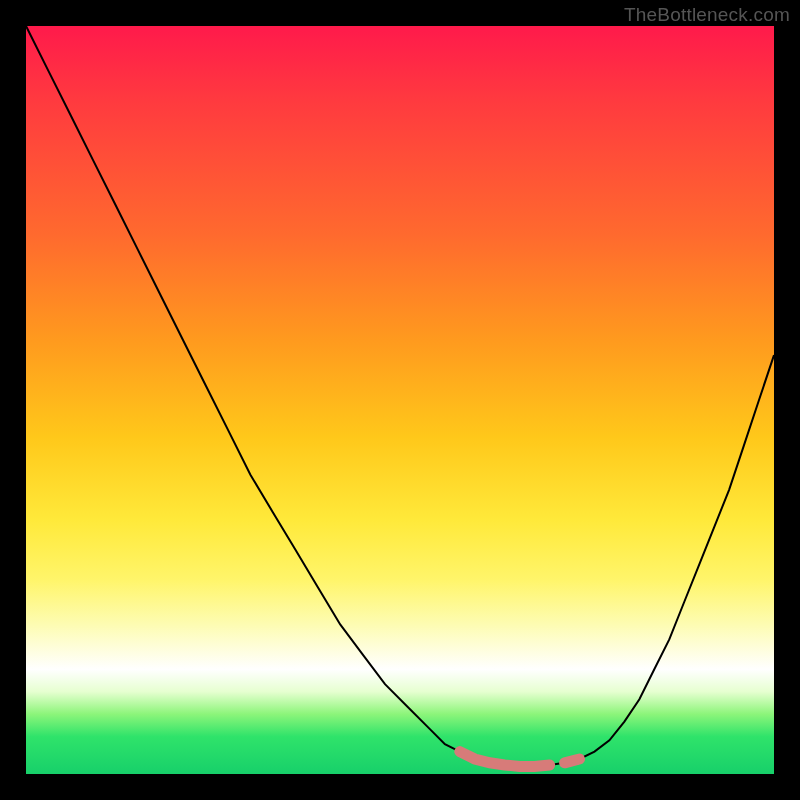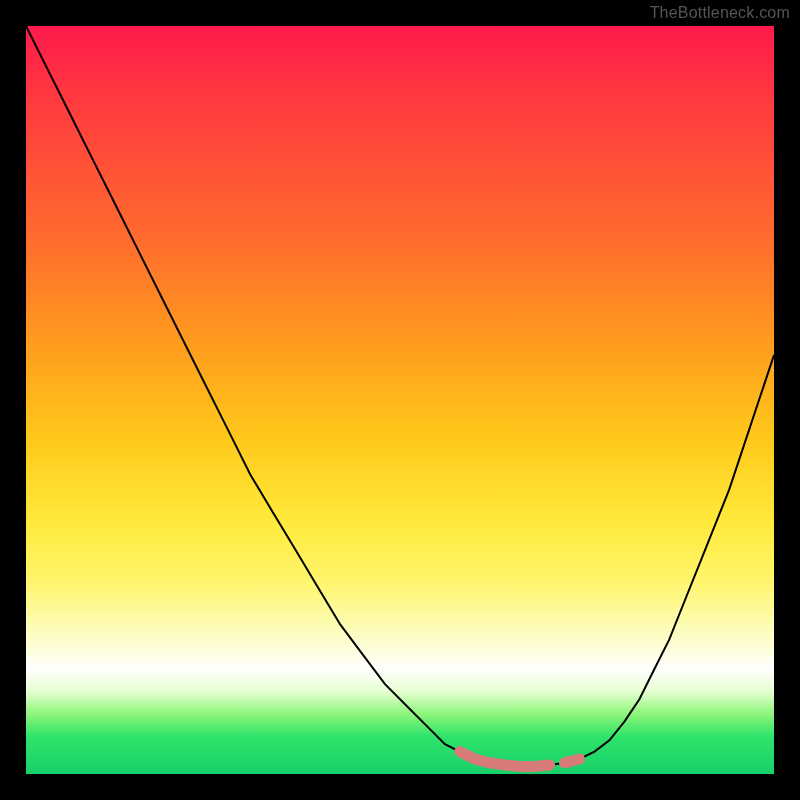--- a/index.html
+++ b/index.html
@@ -39,21 +39,21 @@
       #8cf57a 92%,
       #2fe36a 95%,
       #17d06a 100%
     );
   }
   .watermark {
     position: absolute;
     top: 4px;
     right: 10px;
     color: #555;
-    font-size: 16px;
+    font-size: 19px;
     letter-spacing: 0.2px;
     user-select: none;
   }
   svg.curve {
     position: absolute;
     left: 0;
     top: 0;
     width: 748px;
     height: 748px;
     overflow: visible;

